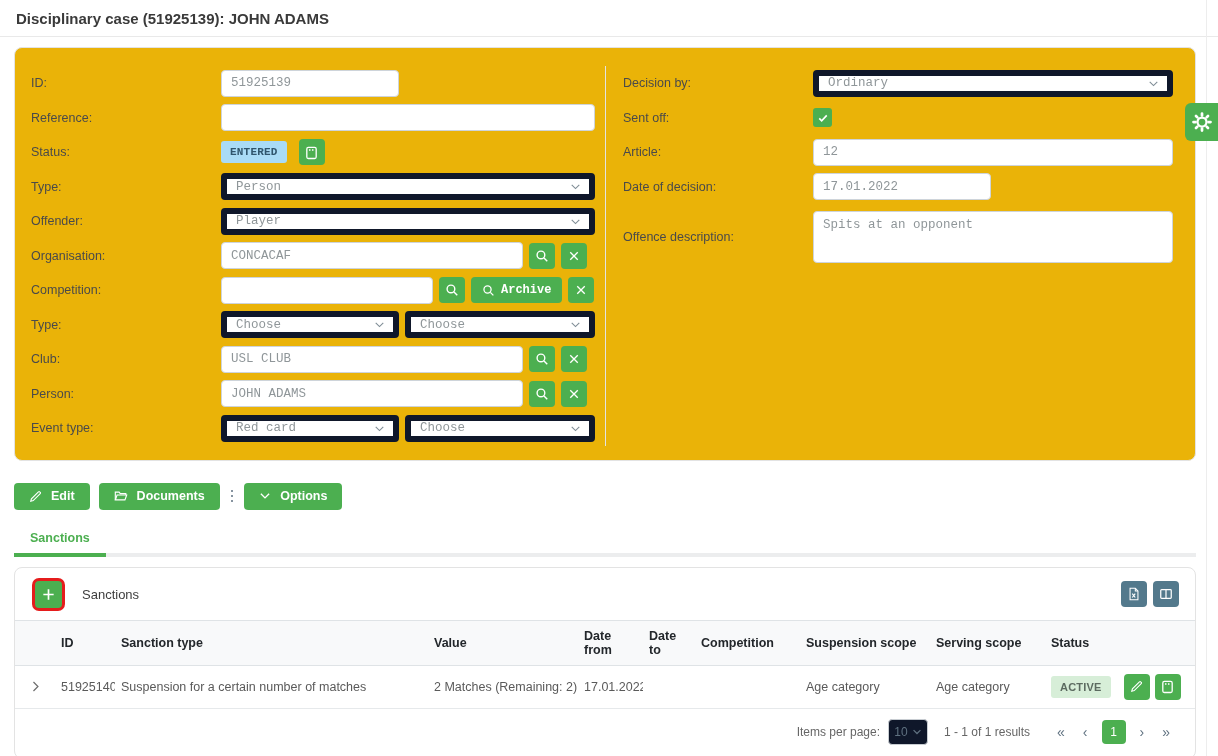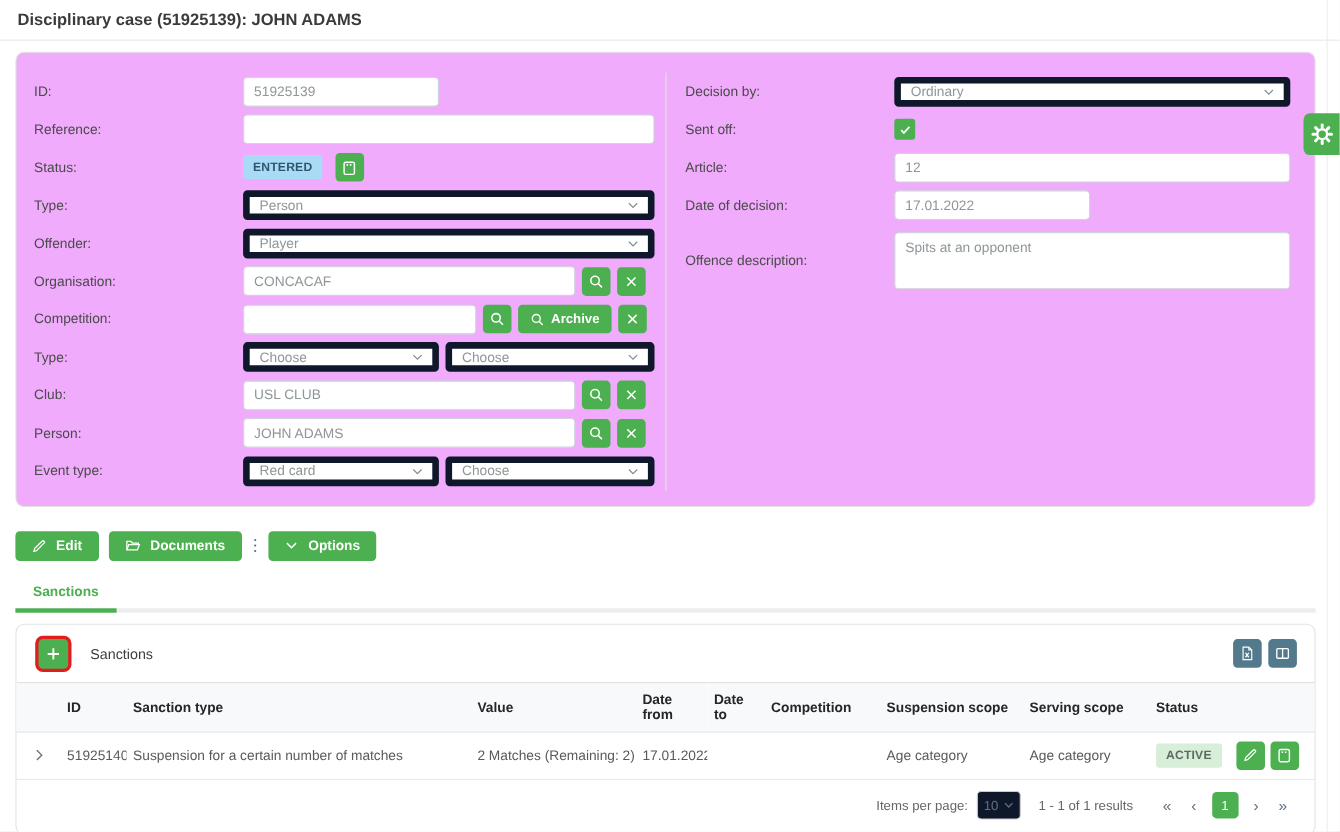--- a/index.html
+++ b/index.html
@@ -6,29 +6,29 @@
   html,body { width: 1218px; height: 756px; background: #fff; overflow: hidden;
     font-family: "Liberation Sans", sans-serif; color: #4a4a4a; position: relative; }
 
   .page-title { padding: 10px 16px 9px; font-size: 15px; font-weight: 700; color: #3a3a3a; }
   .title-divider { height: 1px; background: #e9e9e9; width: 100%; }
 
   .edge-line { position: absolute; top: 0; bottom: 0; right: 11px; width: 1px; background: #ededed; }
 
   
   .form-panel { margin: 10px 22px 0 14px; border: 1px solid #e3e3e3; border-radius: 8px;
-    display: flex; padding: 18px 0 14px; background: #f0abfc; position: relative; justify-content: space-between; }
+    display: flex; padding: 18px 0 14px; background: #eab308; position: relative; justify-content: space-between; }
   .col { width: 50%; }
   .col-left  { padding: 0 10px 0 16px; }
   .col-right { border-left: 1px solid #e3e3e3; padding: 0 22px 0 17px; }
 
   .frow { display: flex; align-items: center; height: 34.5px; }
   .frow.tall { height: 66px; }
   .lbl { width: 190px; flex: none; font-size: 12.5px; color: #4a4a4a; }
-  .ctrls { display: flex; align-items: center; gap: 6px; flex: 1; min-width: 0; }
+  .ctrls { display: flex; align-items: center; gap: 6px; flex: 1; min-width: 0; font-family: Liberation Mono, monospace; }
 
   .tb { height: 27px; border: 1px solid #ced4da; border-radius: 4px; background: #fff;
     padding: 0 9px; font-size: 12.5px; color: #8f9699; font-family: inherit; outline: none; }
   .w-narrow { width: 178px; }
   .w-full { flex: 1; }
   .w-org { width: 302px; }
   .w-comp { width: 212px; }
 
   .sel { height: 27px; border: 6px solid #0f172a; border-radius: 4px; background: #fff;
     padding: 0 8px 0 9px; font-size: 12.5px; color: #8f9699; display: flex;

